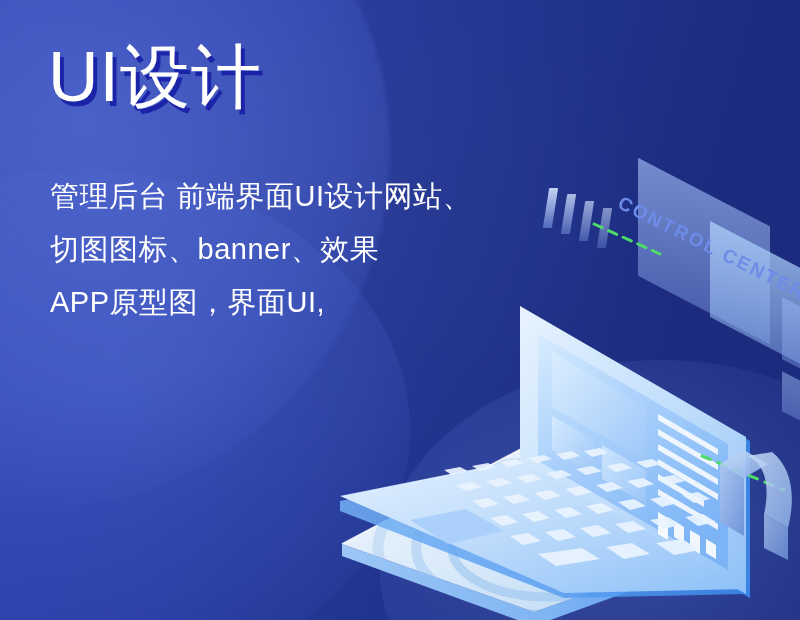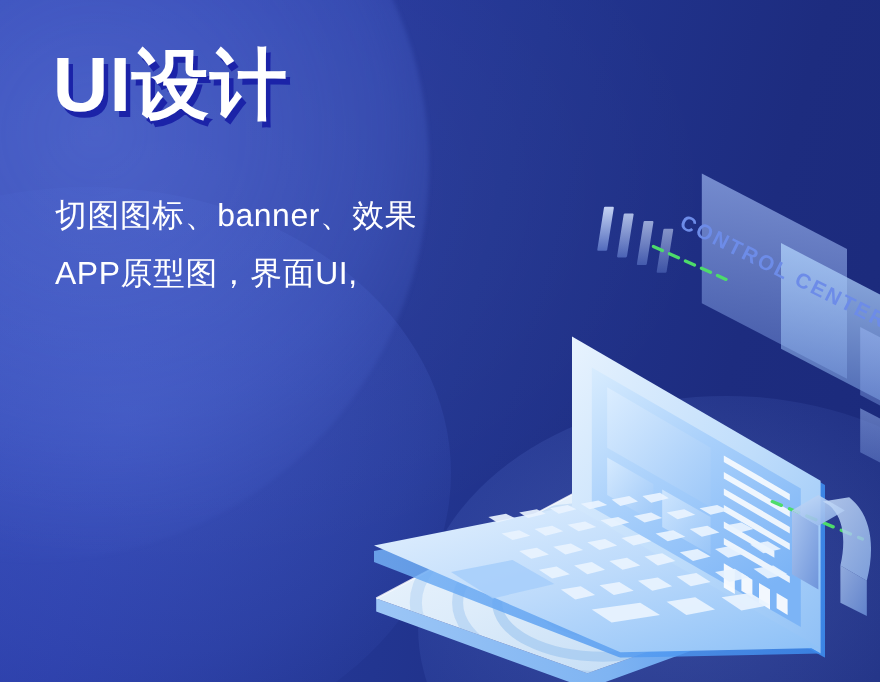--- a/index.html
+++ b/index.html
@@ -30,21 +30,21 @@
     background:radial-gradient(ellipse at 40% 40%,rgba(120,150,235,.30) 0%,rgba(90,120,215,.14) 50%,rgba(60,88,196,0) 76%);
   }
   .vignette{
     position:absolute;inset:0;
     background:radial-gradient(ellipse at 18% 28%,rgba(255,255,255,.05) 0%,rgba(0,0,0,0) 55%);
   }
 
   
   .title{
     position:absolute;left:48px;top:42px;
-    font-size:70px;font-weight:bold;color:#ffffff;
+    font-size:70px;font-weight:normal;color:#ffffff;
     letter-spacing:1px;line-height:1;
     text-shadow:4px 5px 0 #1b23a8;
     white-space:nowrap;
   }
   .subtitle{
     position:absolute;left:50px;top:170px;
     width:700px;
     color:#ffffff;
     font-size:29px;line-height:53px;
     font-weight:400;
@@ -118,20 +118,21 @@
     <div class="iso-panel p1"></div>
     <div class="iso-panel p2"></div>
     <div class="iso-panel p3"></div>
     <div class="iso-panel p4"></div>
     <div class="cc-text">CONTROL CENTER</div>
   </div>
 
   <div class="title">UI设计</div>
 
   <div class="subtitle">
+    <div>管理后台 前端界面UI设计网站、</div>
     <div>切图图标、banner、效果</div>
     <div>APP原型图，界面UI,</div>
   </div>
 
   <div class="bars">
     <i></i>
     <i></i>
     <i></i>
     <i></i>
   </div>

